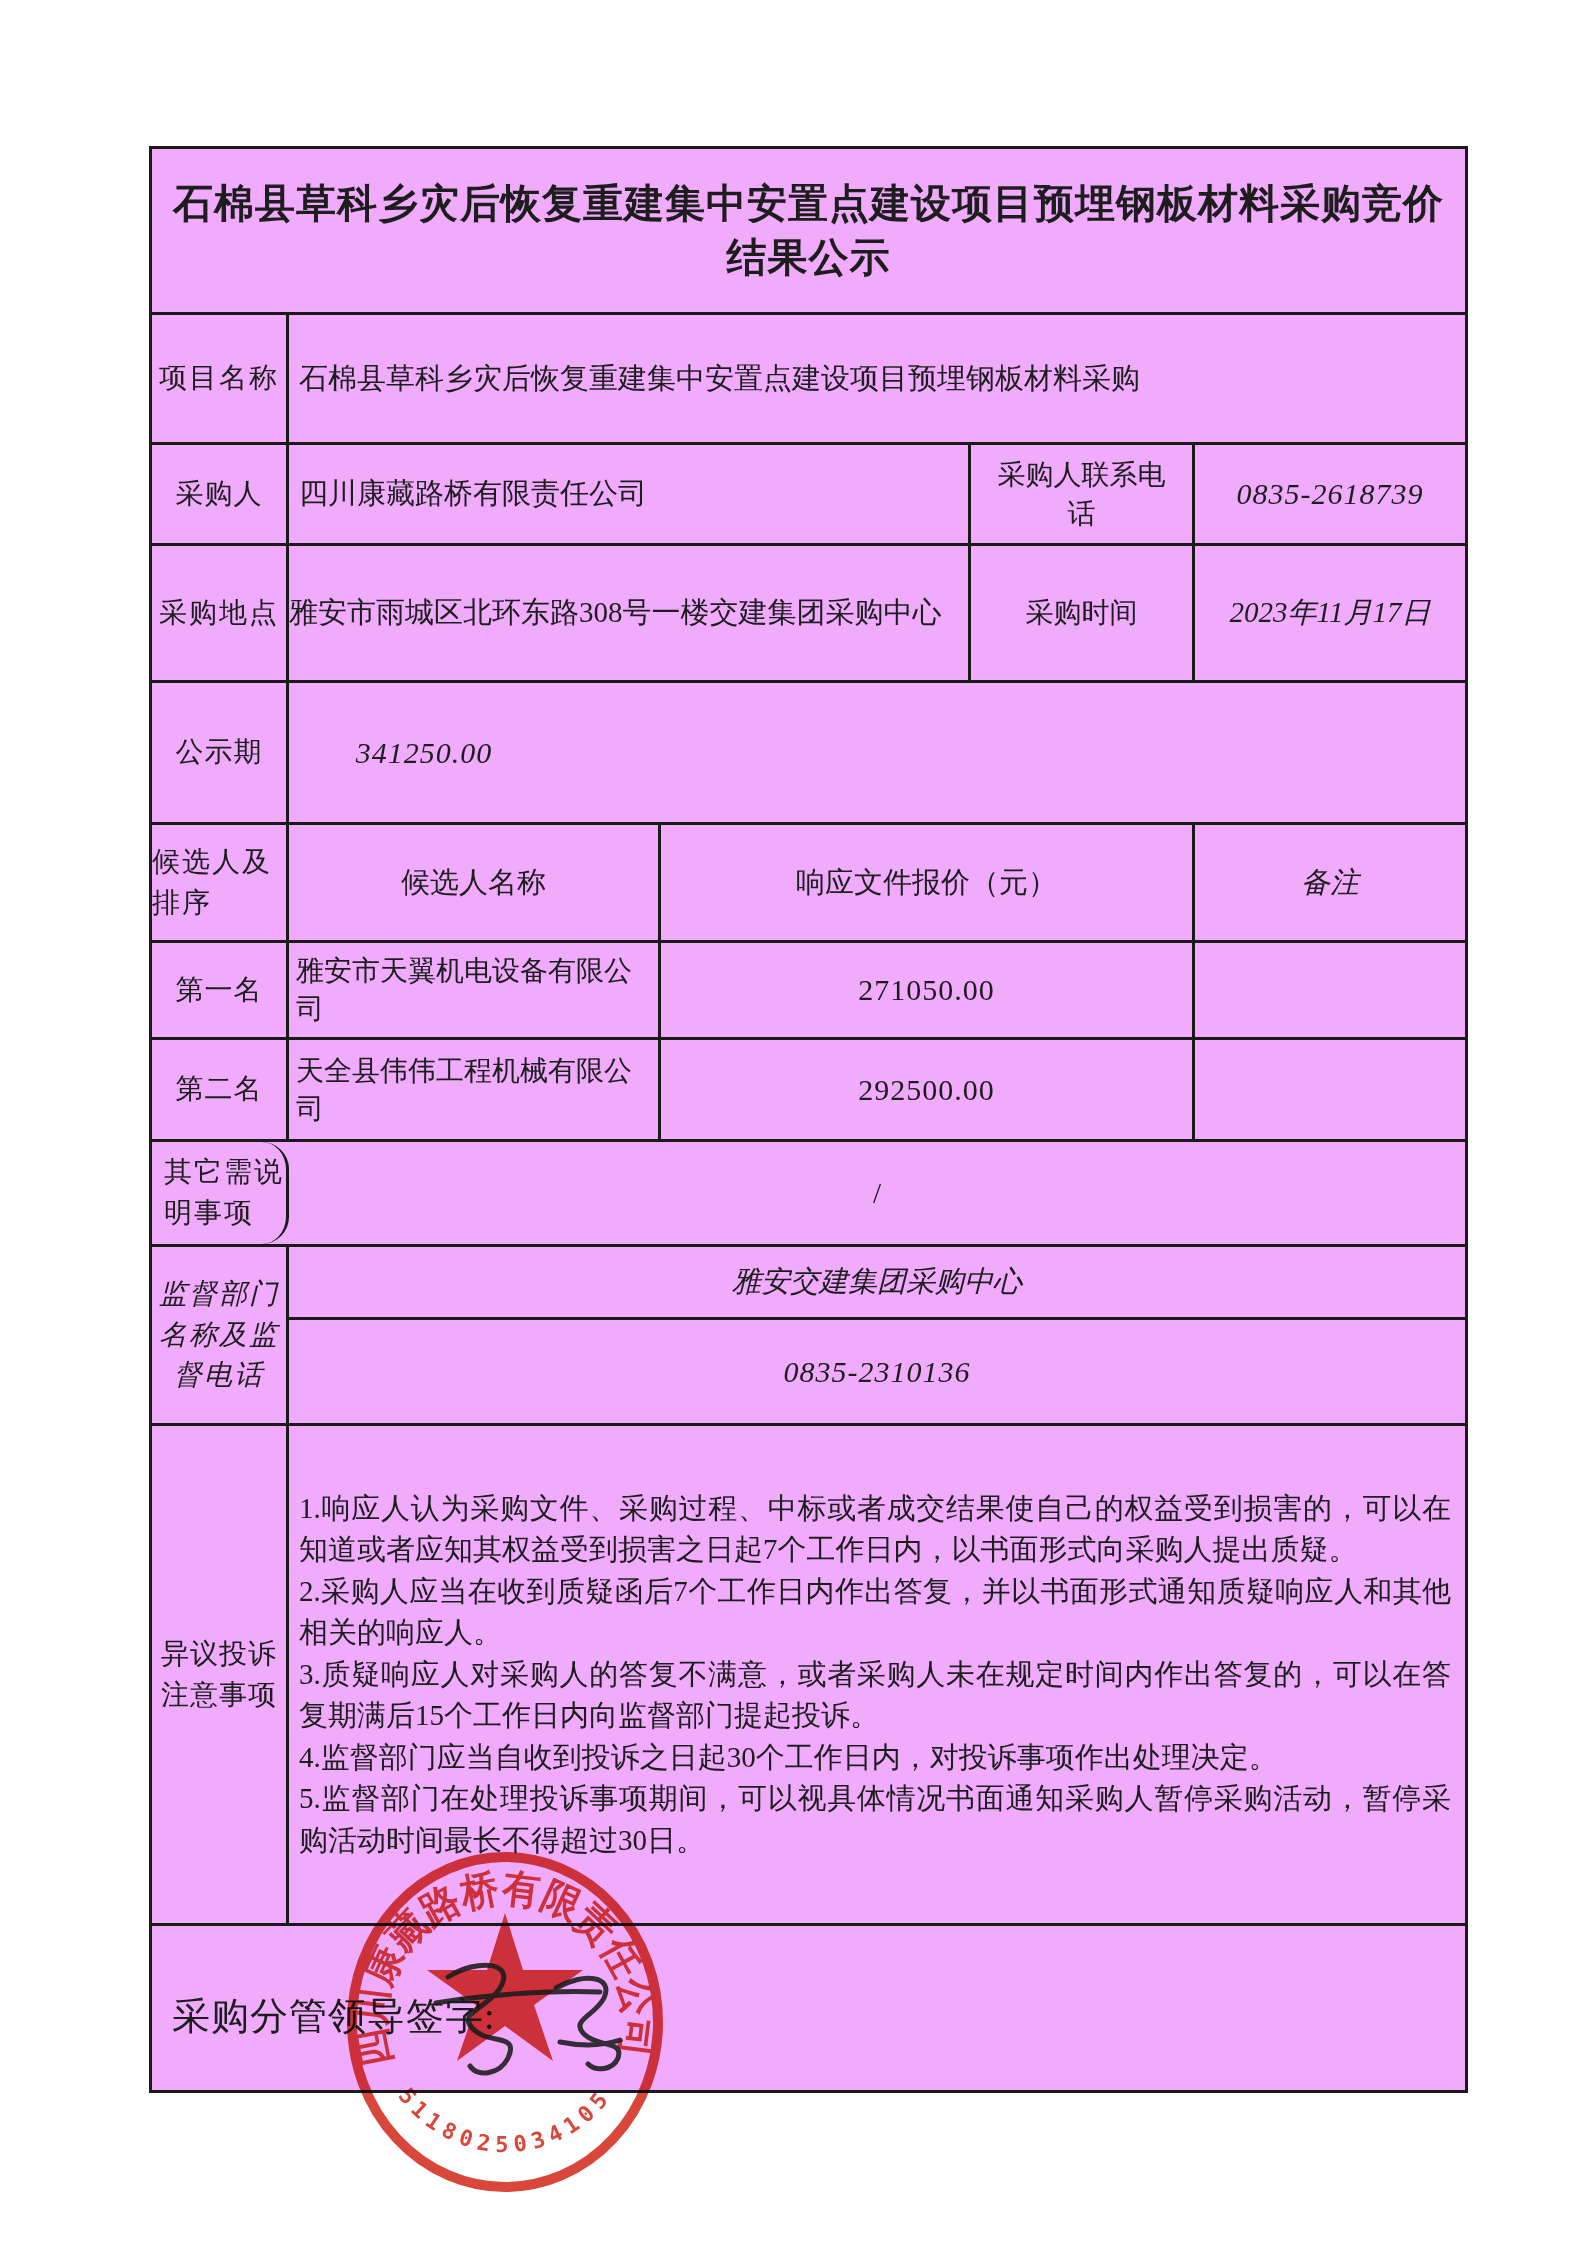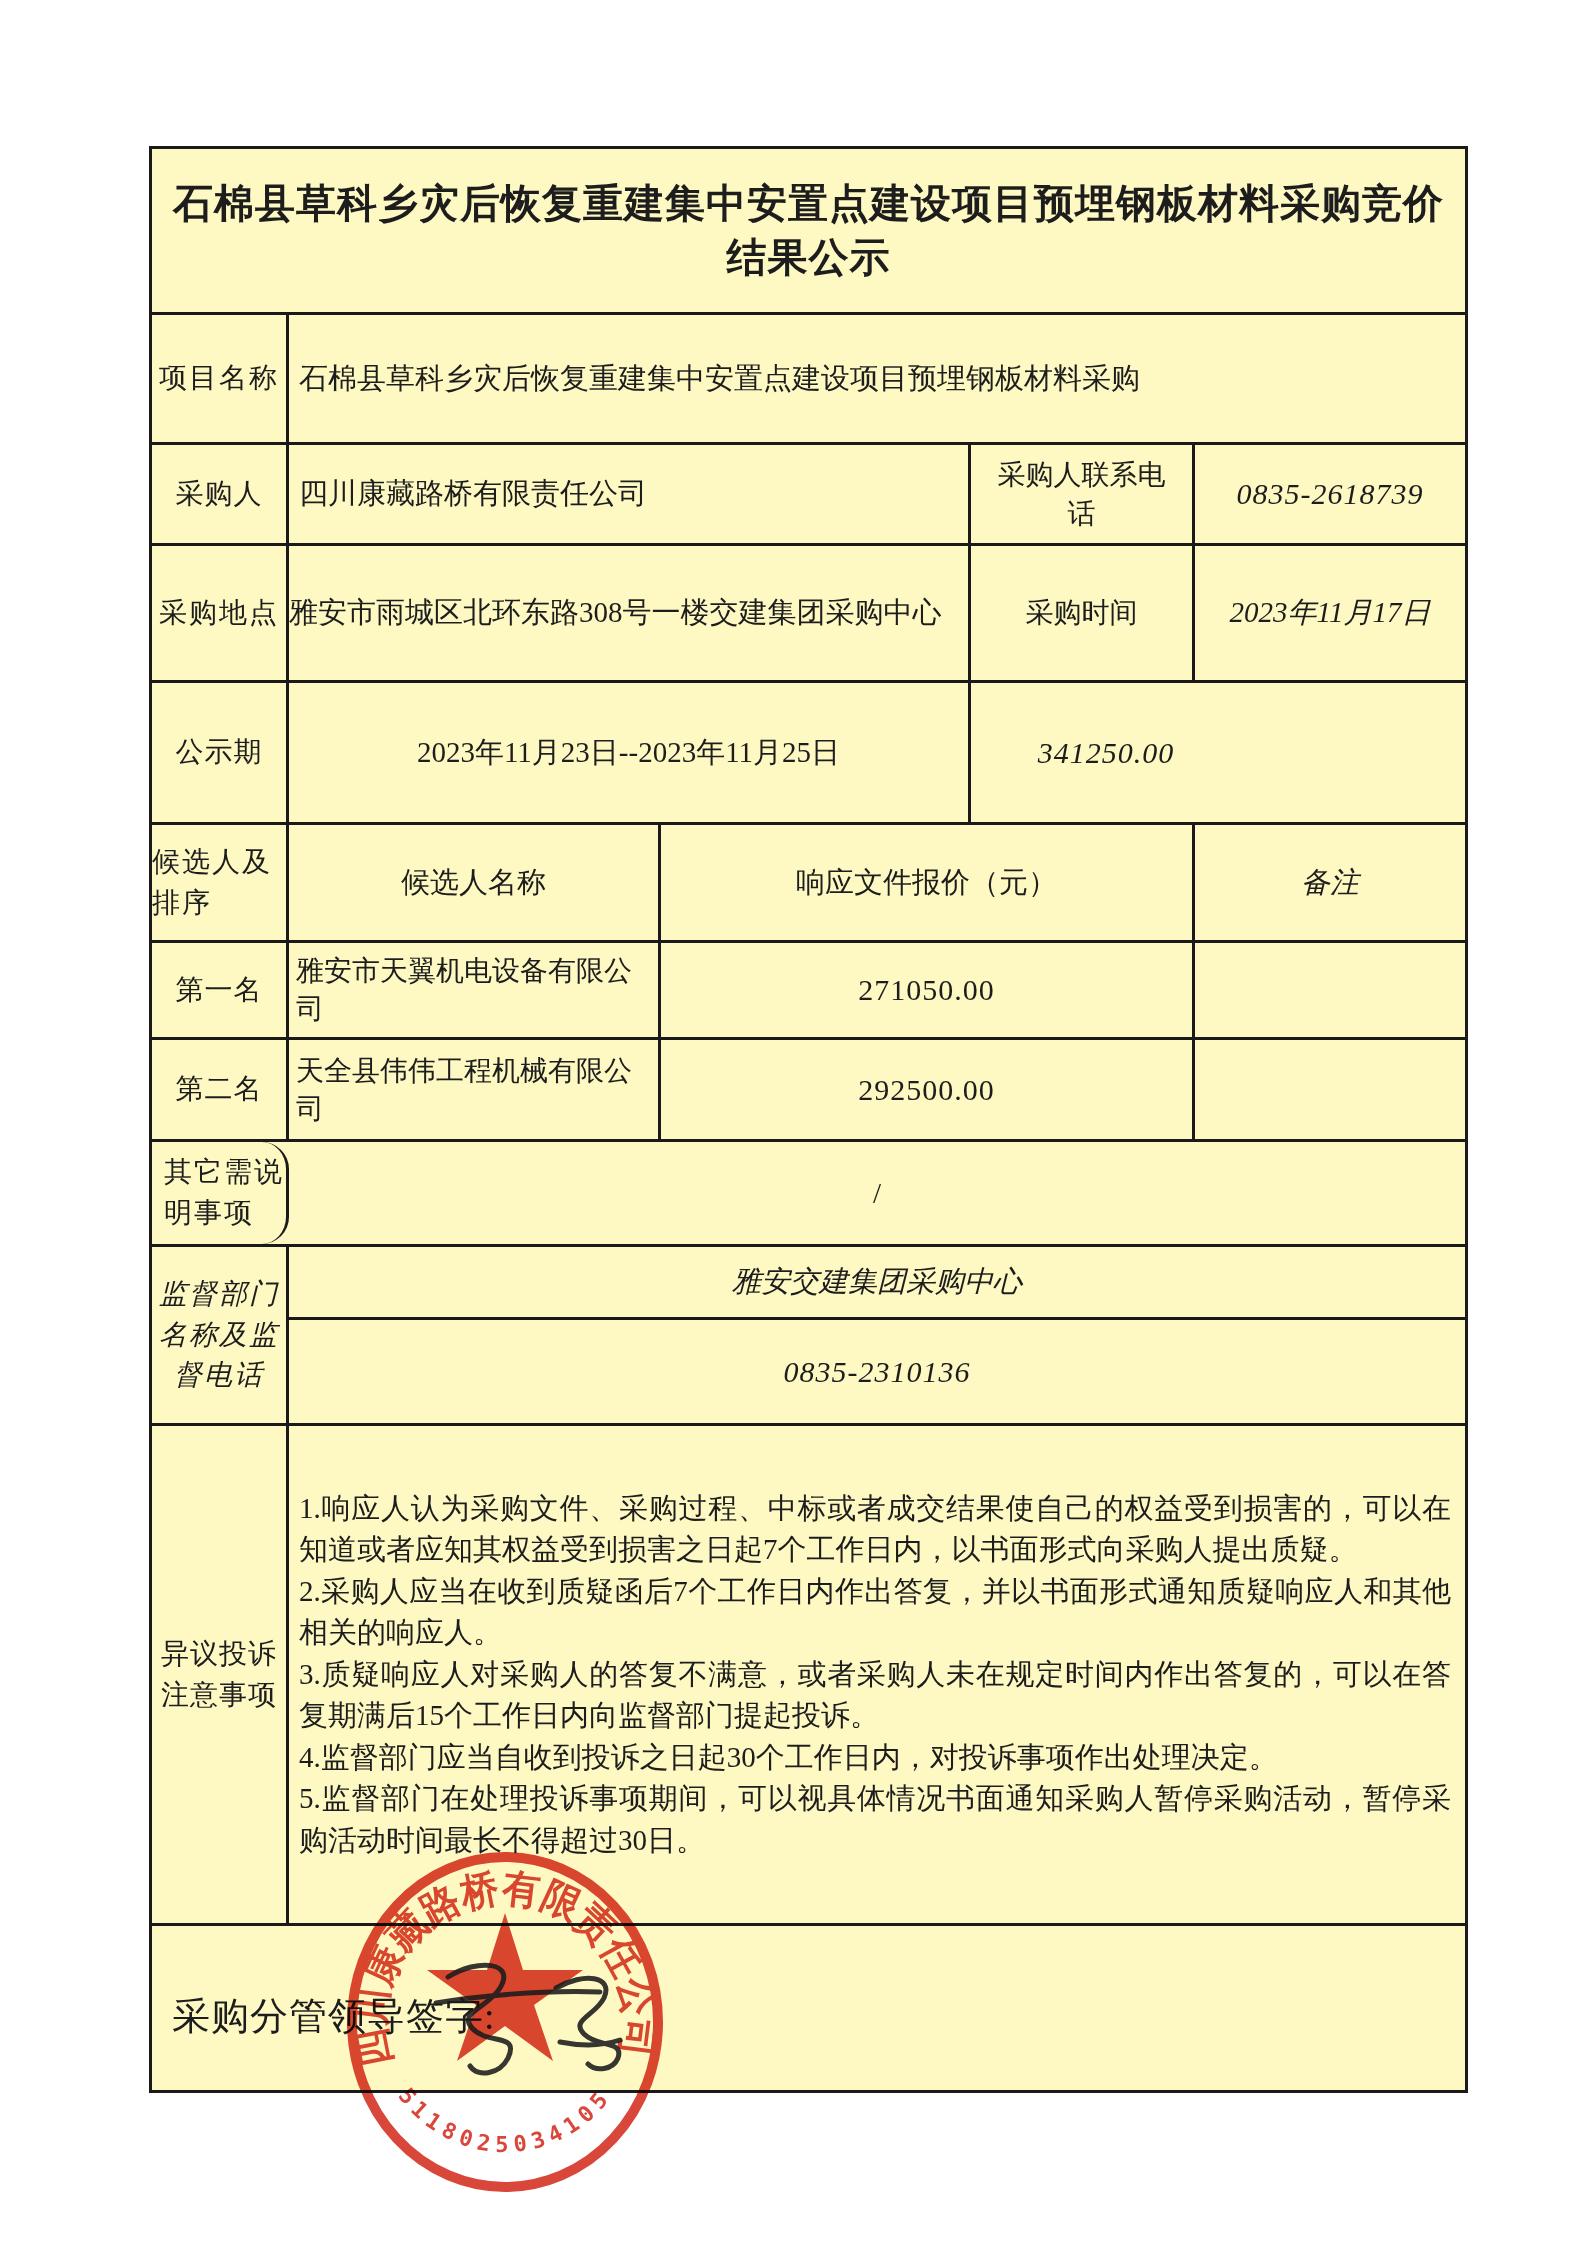--- a/index.html
+++ b/index.html
@@ -10,21 +10,21 @@
     font-family:"Liberation Serif","DejaVu Serif",serif;
     color:#1d1d1d;
     overflow:hidden;
   }
   .doc-table{
     position:absolute;left:149px;top:146px;
     width:1319px;height:1947px;
     border:3px solid #1a1a1a;
     box-sizing:border-box;
     display:flex;flex-direction:column;
-    background:#fef9c3;
+    background:#f0abfc;
   }
   .row{display:flex;flex-direction:row;border-bottom:3px solid #1a1a1a;box-sizing:border-box;flex:0 0 auto;}
   .row:last-child{border-bottom:none;}
   .cell{box-sizing:border-box;border-right:3px solid #1a1a1a;display:flex;align-items:center;justify-content:center;overflow:hidden;}
   .cell:last-child{border-right:none;}
   .c-label{width:137px;font-size:28px;letter-spacing:2px;text-align:center;line-height:1.45;flex:0 0 137px;}
   .left{justify-content:flex-start;text-align:left;padding-left:10px;}
   .centered{justify-content:center;text-align:center;}
   
   .rh-title{height:166px;}
@@ -91,21 +91,20 @@
 
     <div class="row rh-location">
       <div class="cell c-label">采购地点</div>
       <div class="cell w-val left v30" style="padding-left:0;">雅安市雨城区北环东路308号一楼交建集团采购中心</div>
       <div class="cell w-sub">采购时间</div>
       <div class="cell w-last v30">2023年11月17日</div>
     </div>
 
     <div class="row rh-publicity">
       <div class="cell c-label" style="letter-spacing:1px;">公示期</div>
-      <div class="cell w-val centered v30">2023年11月23日--2023年11月25日</div>
       <div class="cell w-last num">341250.00</div>
     </div>
 
     <div class="row rh-candheader">
       <div class="cell c-label" style="text-align:left;padding-left:0;justify-content:flex-start;">候选人及排序</div>
       <div class="cell w-cname centered v30">候选人名称</div>
       <div class="cell w-cprice centered v30">响应文件报价（元）</div>
       <div class="cell w-last v30">备注</div>
     </div>
 

